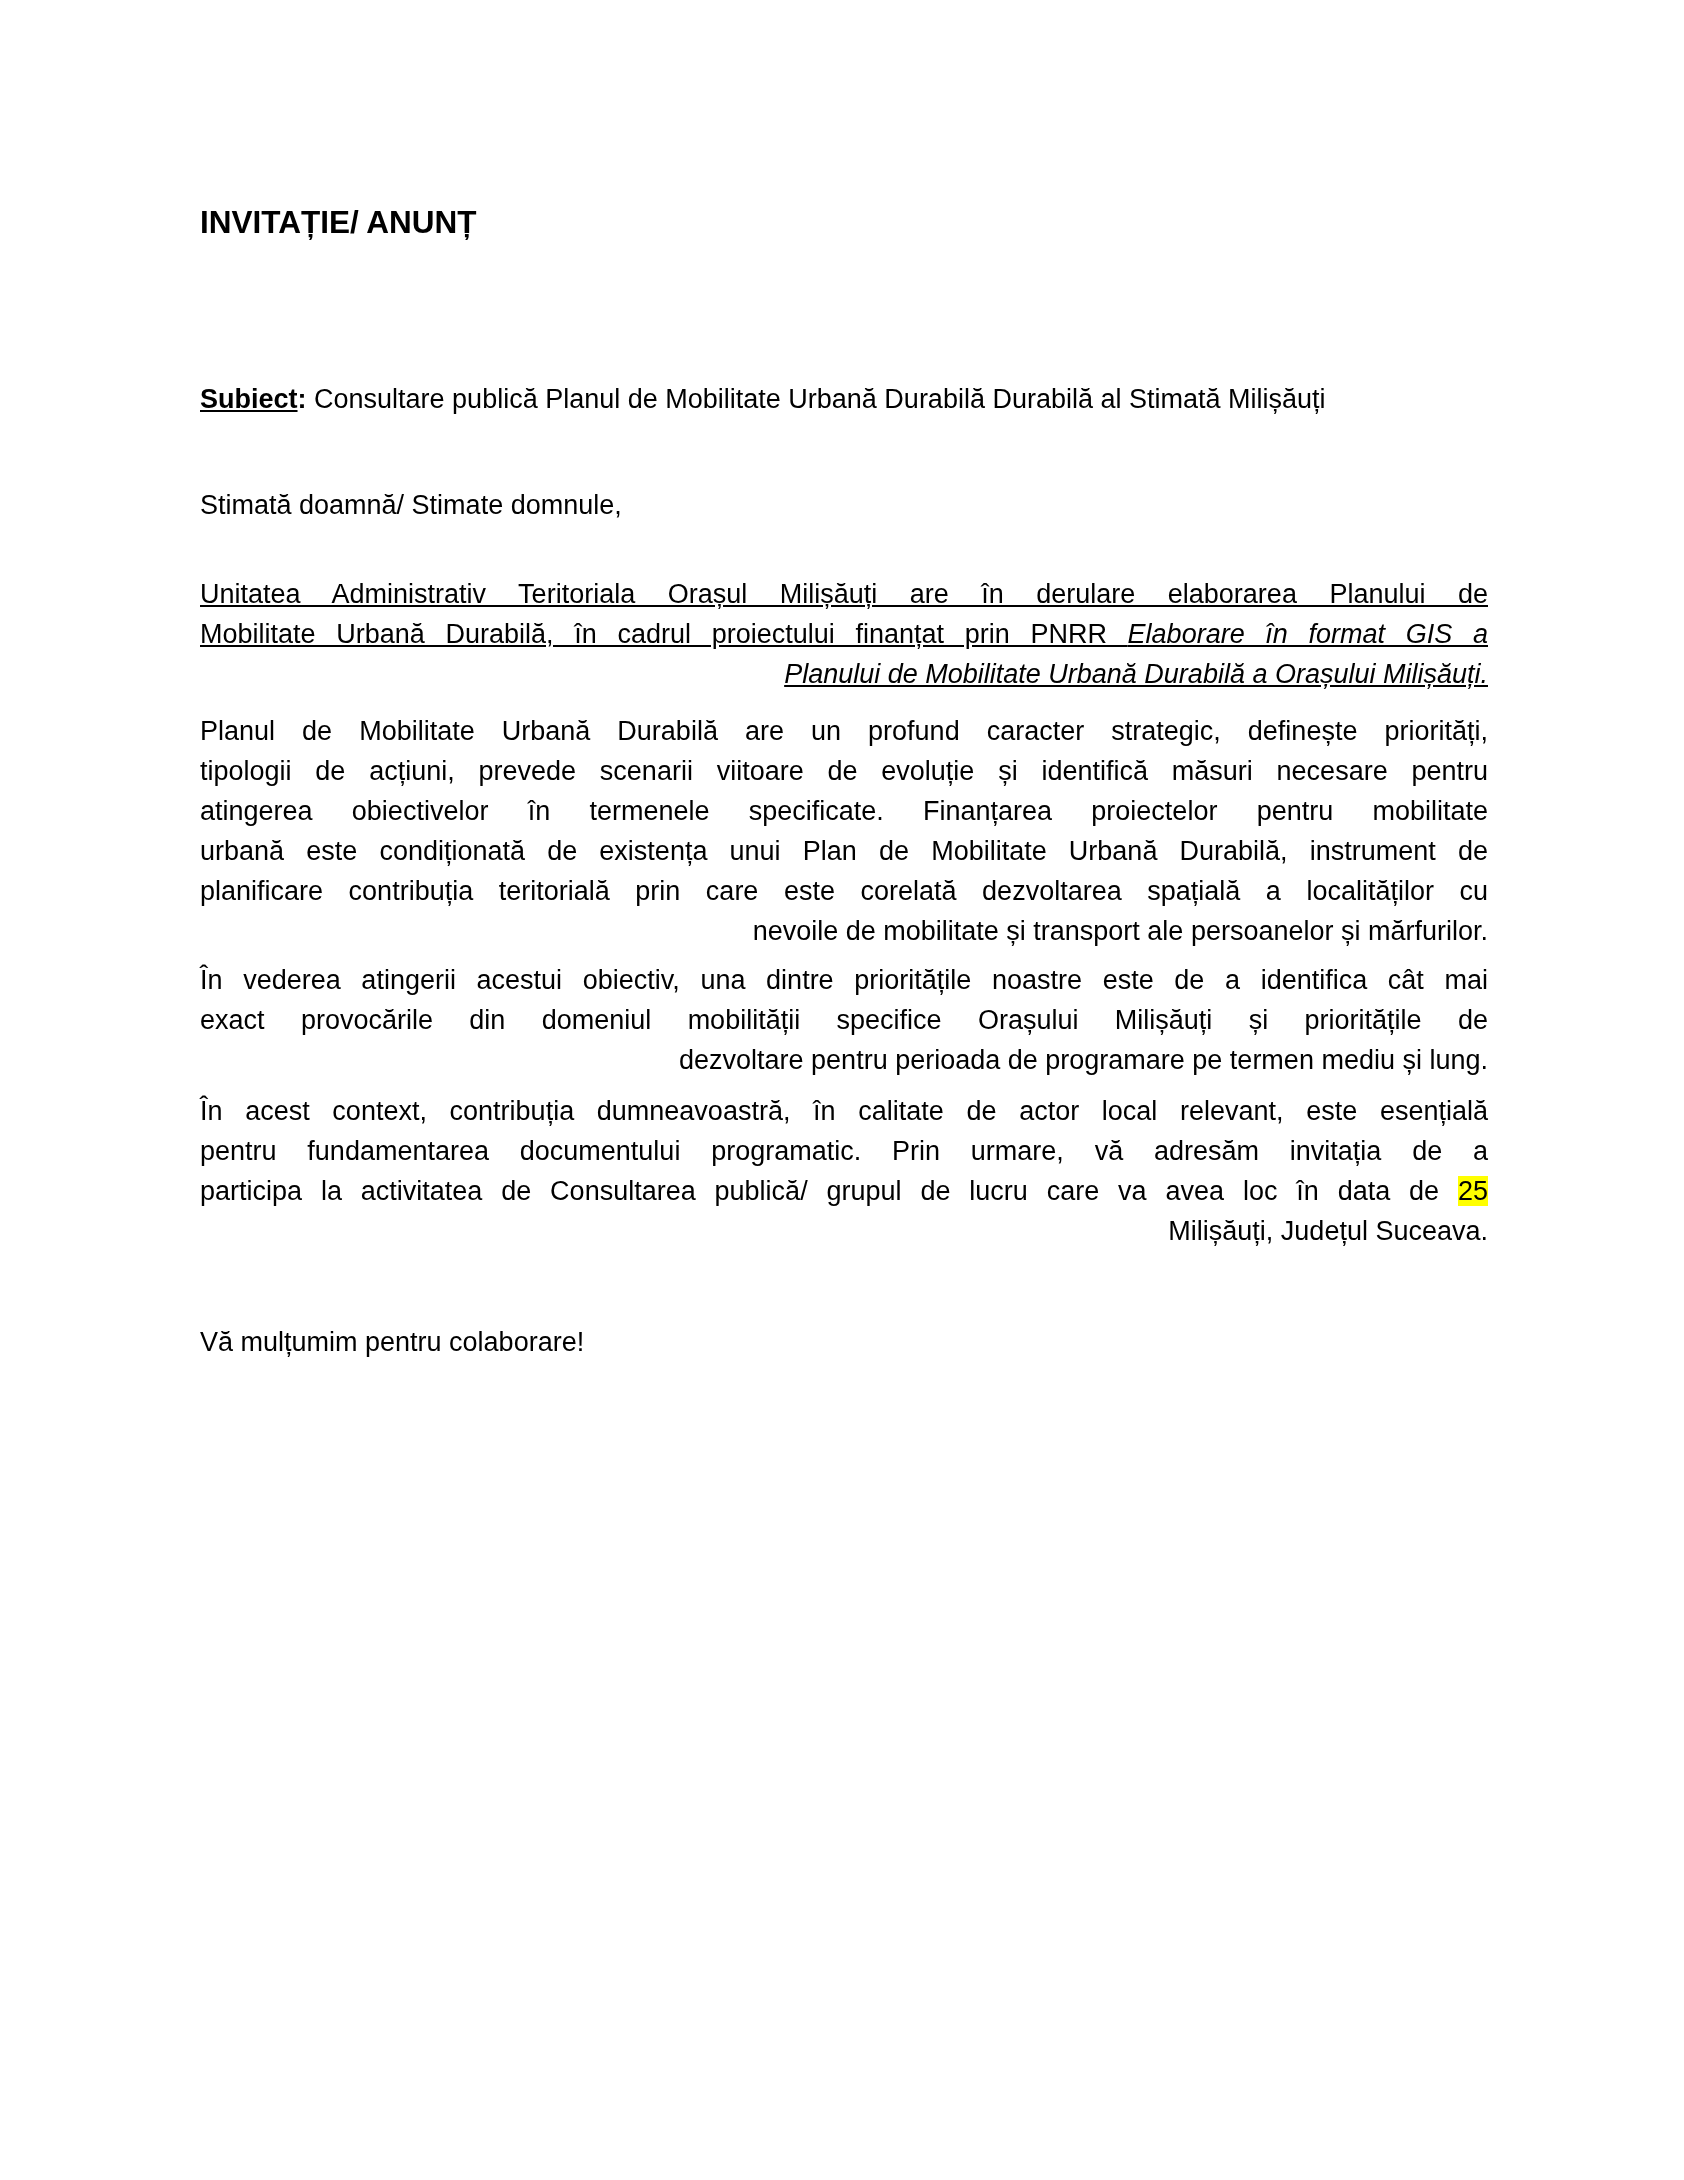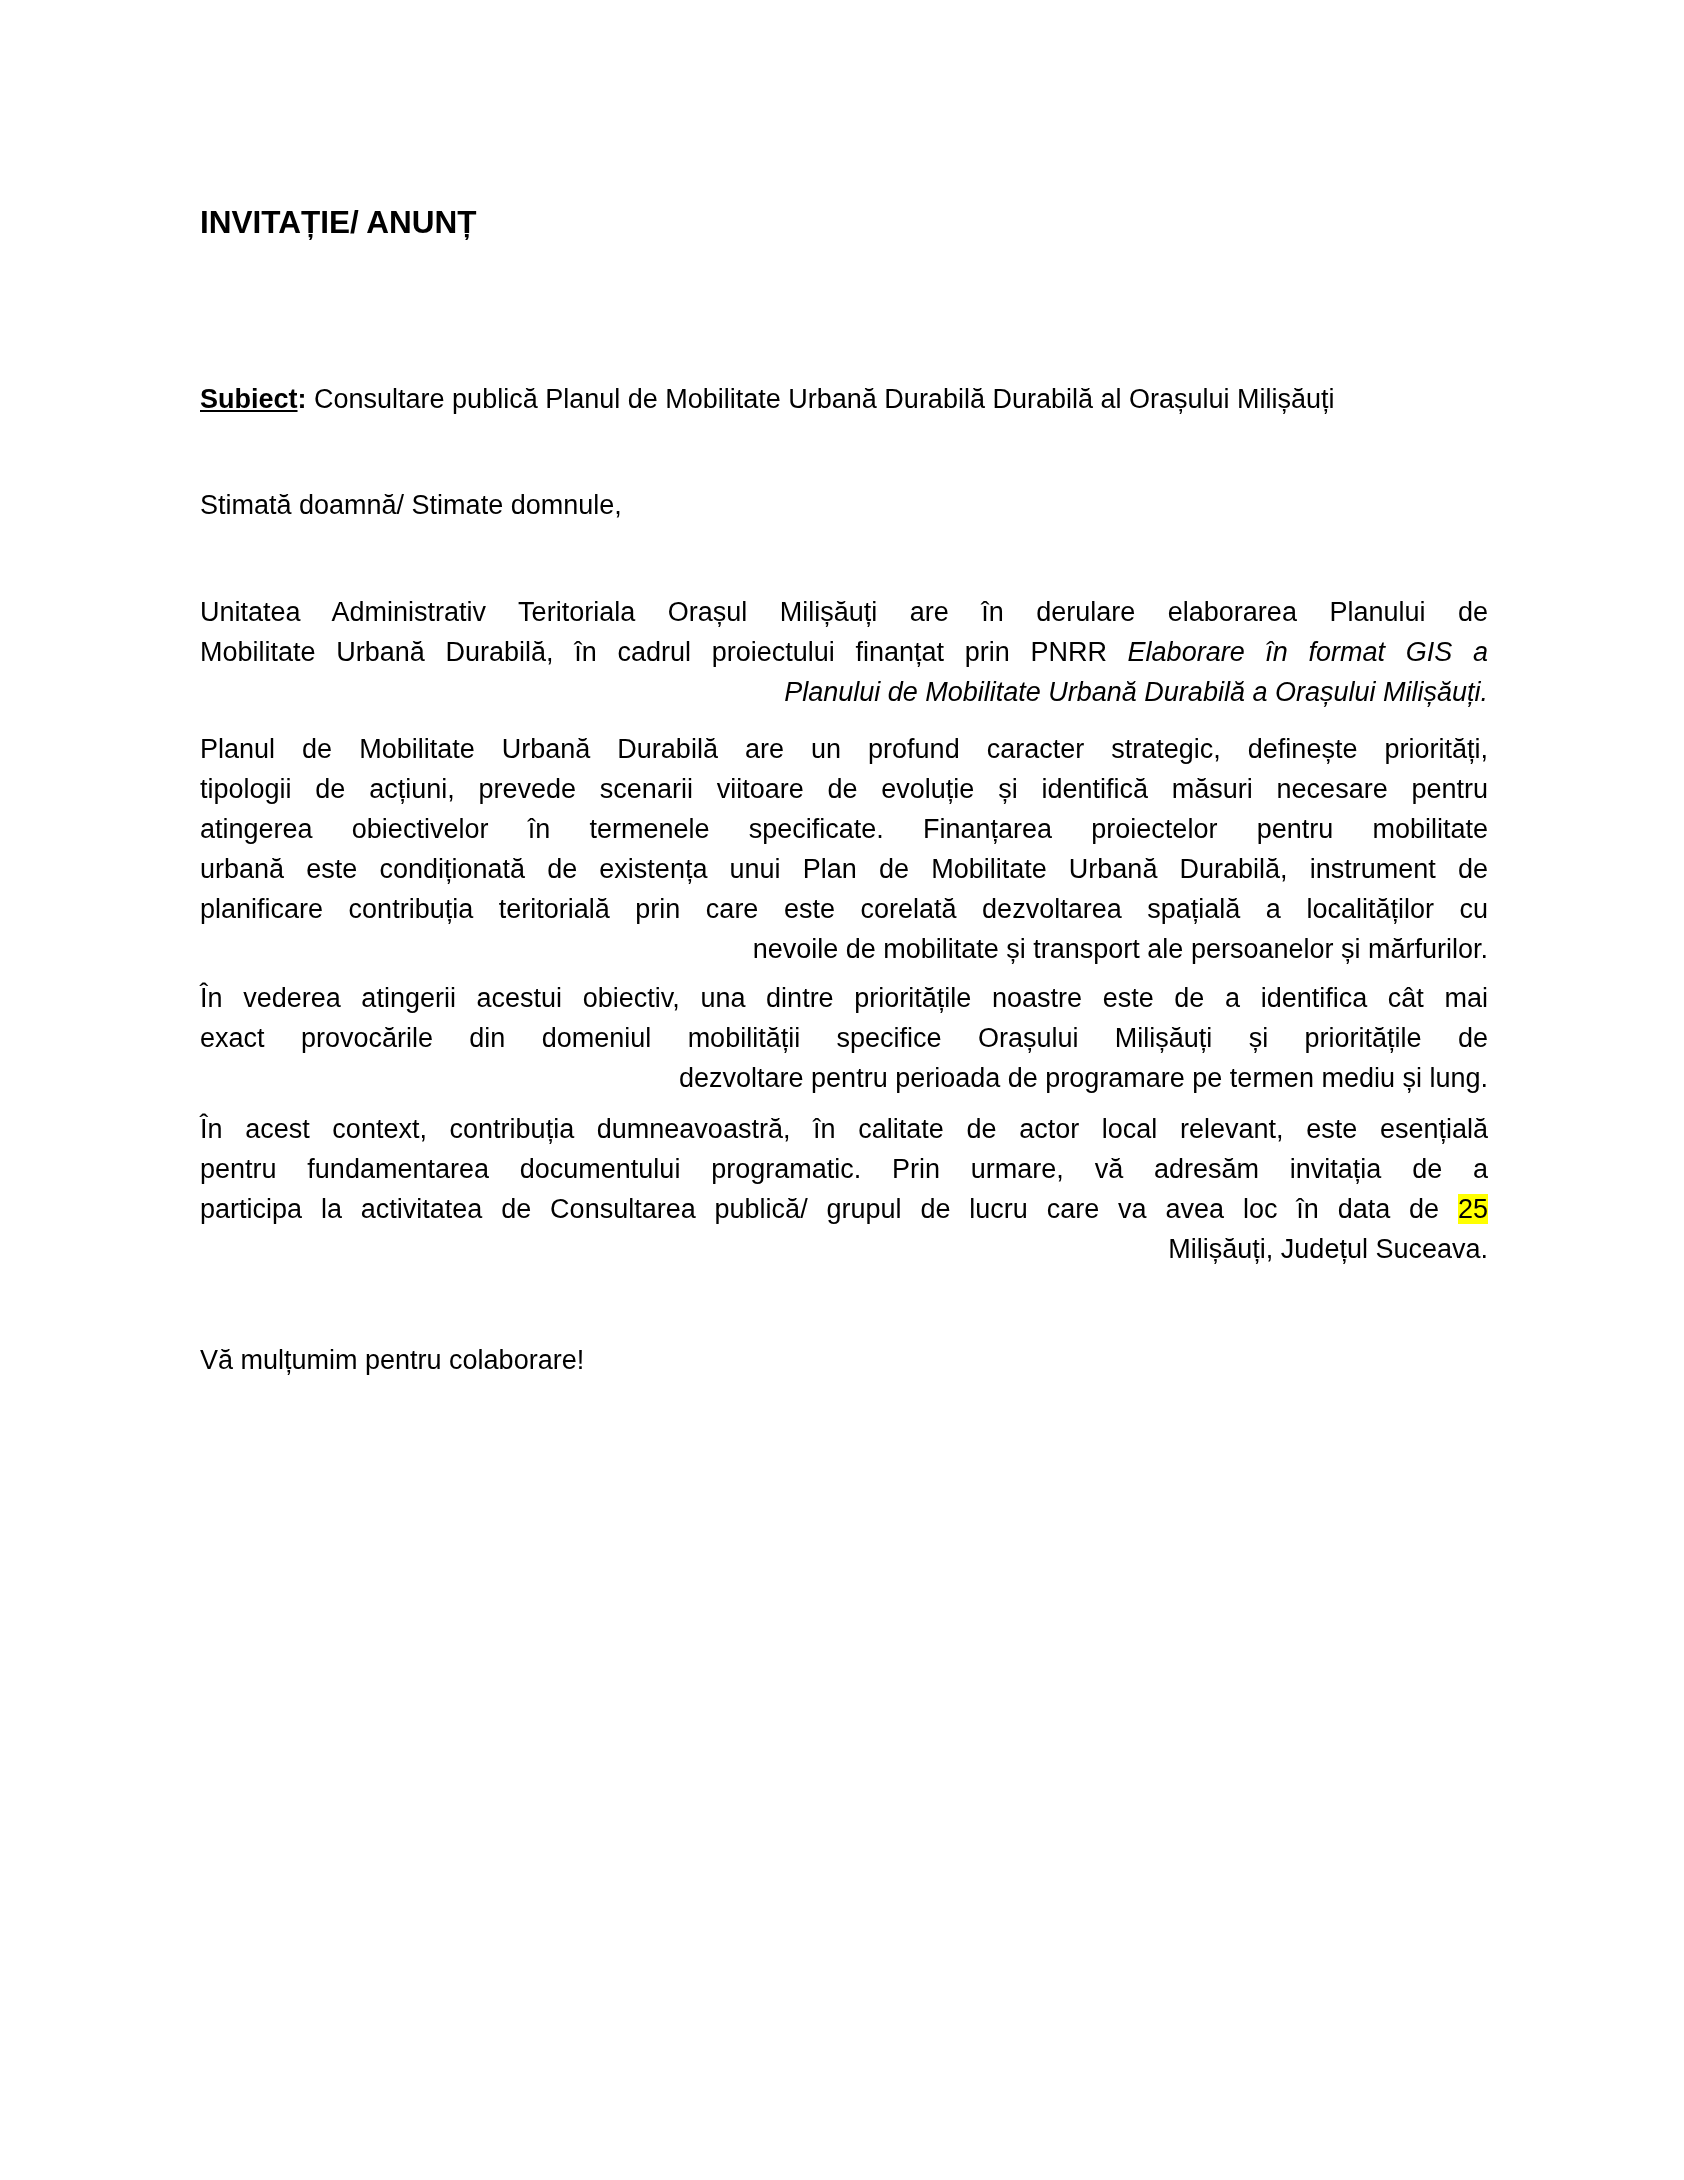--- a/index.html
+++ b/index.html
@@ -28,21 +28,21 @@
     white-space: normal;
   }
   .block-title {
     margin-top: 198px;
     font-size: 31.5px;
     line-height: 49px;
     font-weight: bold;
   }
   .block-subject  { margin-top: 132px; }
   .block-greeting { margin-top: 66px; }
-  .block-paragraph-1 { margin-top: 67px; }
+  .block-paragraph-1 { margin-top: 49px; text-decoration: underline; }
   .block-paragraph-2 { margin-top: 17px; }
   .block-paragraph-3 { margin-top: 9.4px; }
   .block-paragraph-4 { margin-top: 10.2px; }
   .block-closing  { margin-top: 71px; }
 
   .justify .line {
     text-align: justify;
     text-align-last: justify;
   }
   .justify .line.last {
@@ -58,21 +58,21 @@
 </style>
 </head>
 <body>
 
 <div class="page">
   <div class="content" id="doc-content">
       <div class="block block-title">
         <div class="line last"><span class="b">INVITAȚIE/ ANUNȚ</span></div>
       </div>
       <div class="block block-subject">
-        <div class="line last"><span class="b u">Subiect</span><span class="b">:</span><span> Consultare publică Planul de Mobilitate Urbană Durabilă Durabilă al Orașului Milișăuți</span></div>
+        <div class="line last"><span class="b u">Subiect</span><span class="b">:</span><span> Consultare publică Planul de Mobilitate Urbană Durabilă Durabilă al Stimată Milișăuți</span></div>
       </div>
       <div class="block block-greeting">
         <div class="line last"><span>Stimată doamnă/ Stimate domnule,</span></div>
       </div>
       <div class="block block-paragraph-1 justify">
         <div class="line"><span>Unitatea Administrativ Teritoriala Orașul Milișăuți are în derulare elaborarea Planului de</span></div>
         <div class="line"><span>Mobilitate Urbană Durabilă, în cadrul proiectului finanțat prin PNRR </span><span class="i">Elaborare în format GIS a</span></div>
         <div class="line last"><span class="i">Planului de Mobilitate Urbană Durabilă a Orașului Milișăuți.</span></div>
       </div>
       <div class="block block-paragraph-2 justify">

